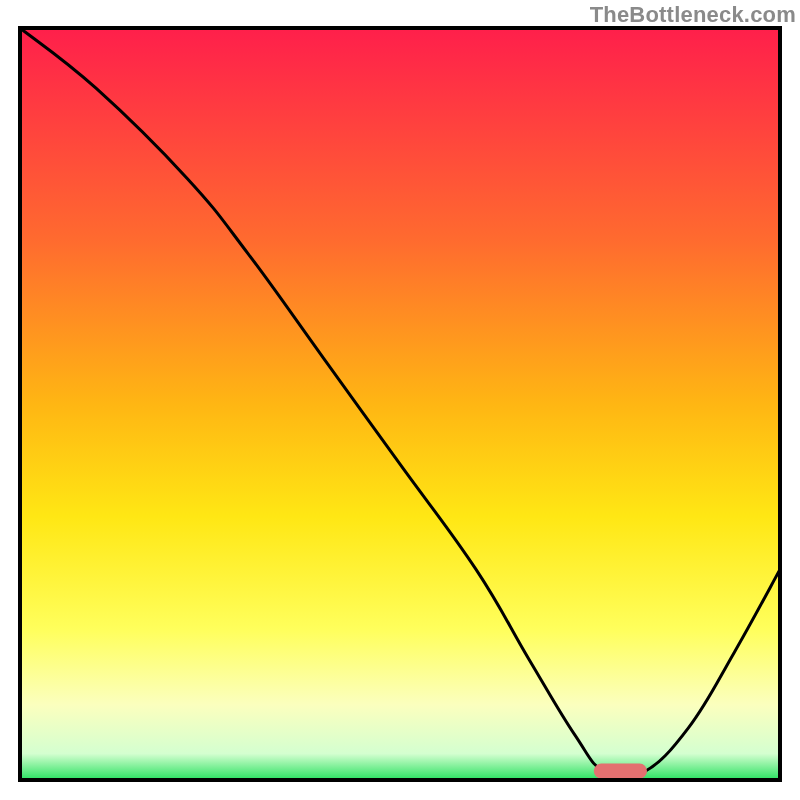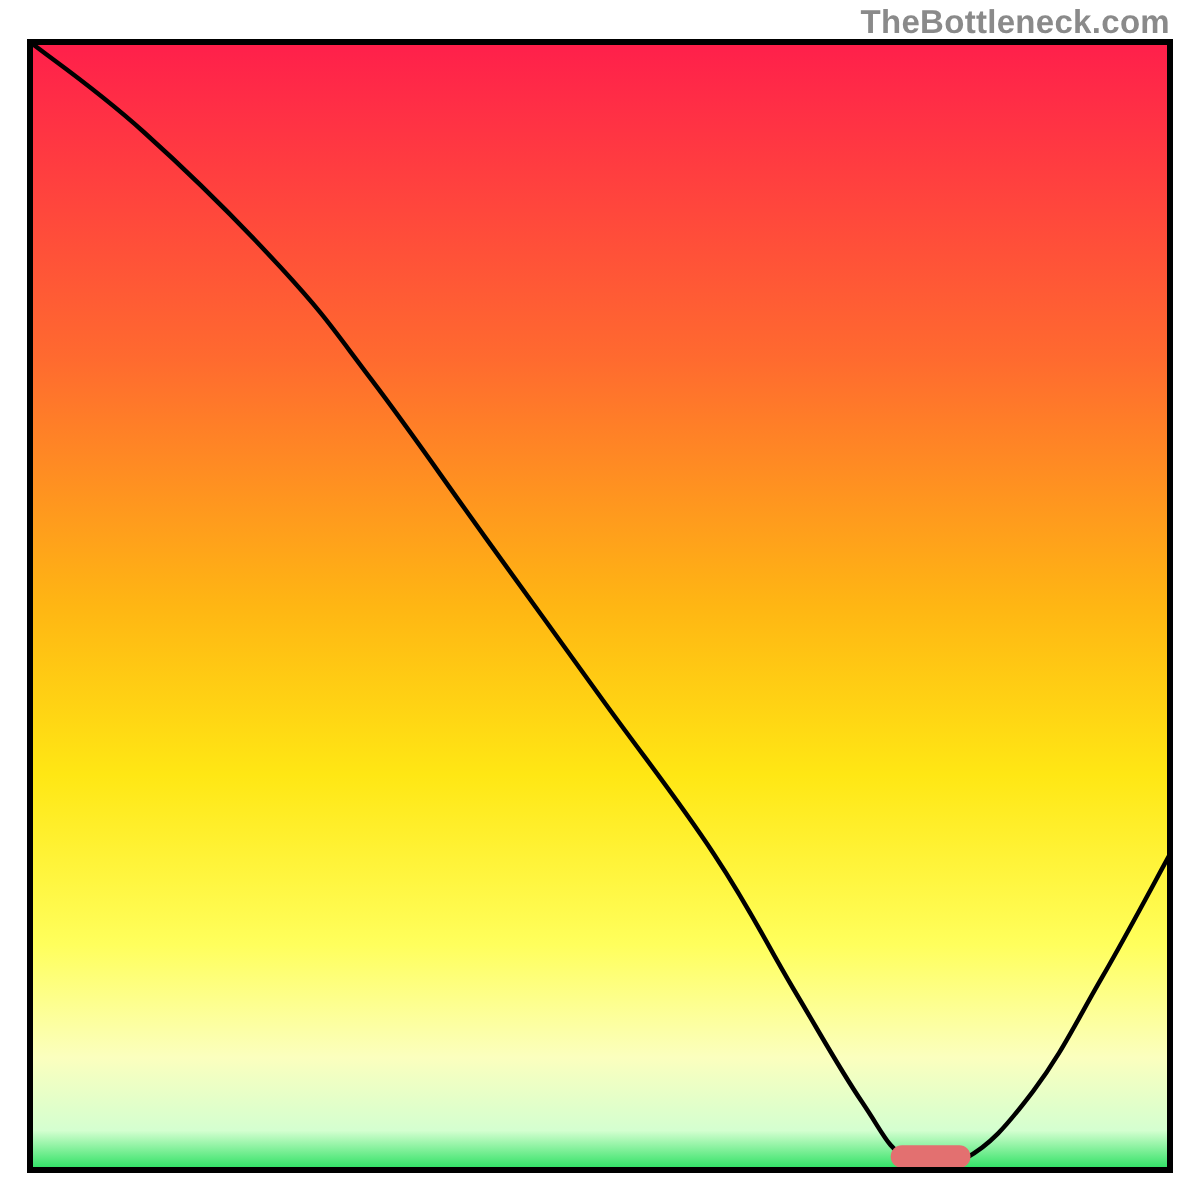--- a/index.html
+++ b/index.html
@@ -11,21 +11,21 @@
     font-family: Arial, Helvetica, sans-serif;
   }
   .container {
     position: relative;
     width: 800px;
     height: 800px;
   }
   .watermark {
     position: absolute;
     top: 2px;
-    right: 20px;
+    right: 4px;
     font-size: 22px;
     font-weight: 600;
     color: #8a8a8a;
     letter-spacing: 0.2px;
   }
   svg {
     display: block;
   }
 </style>
 </head>

